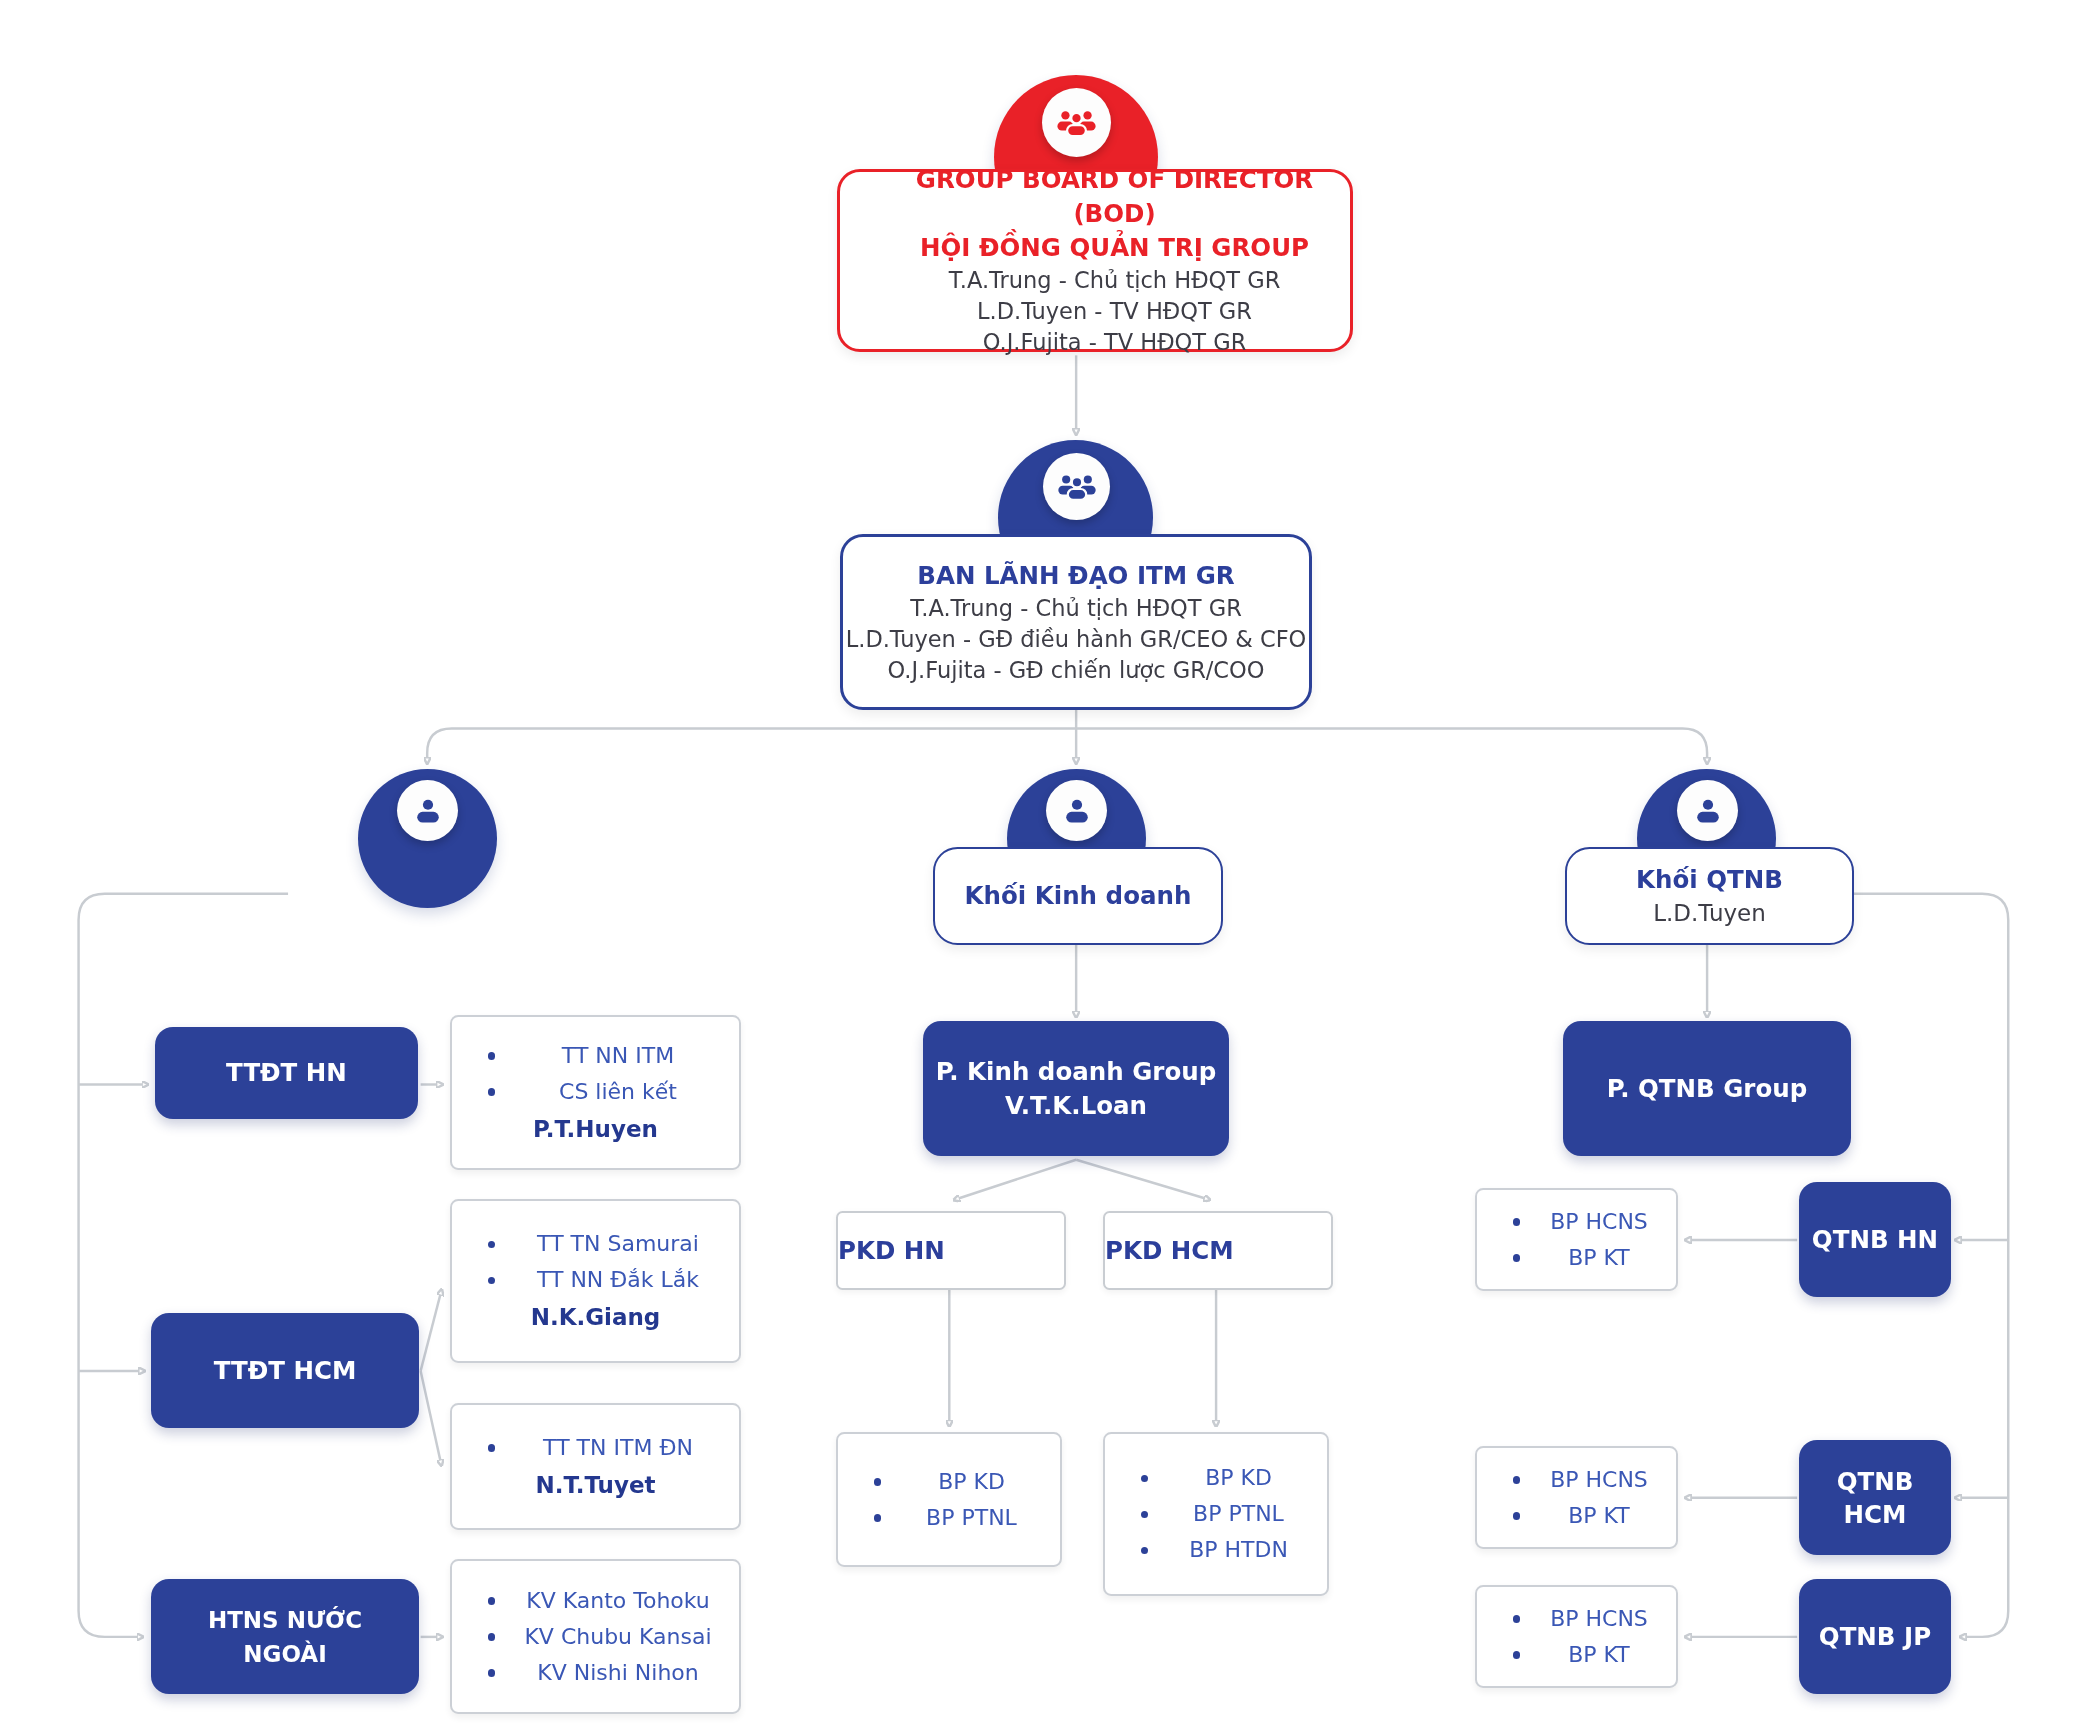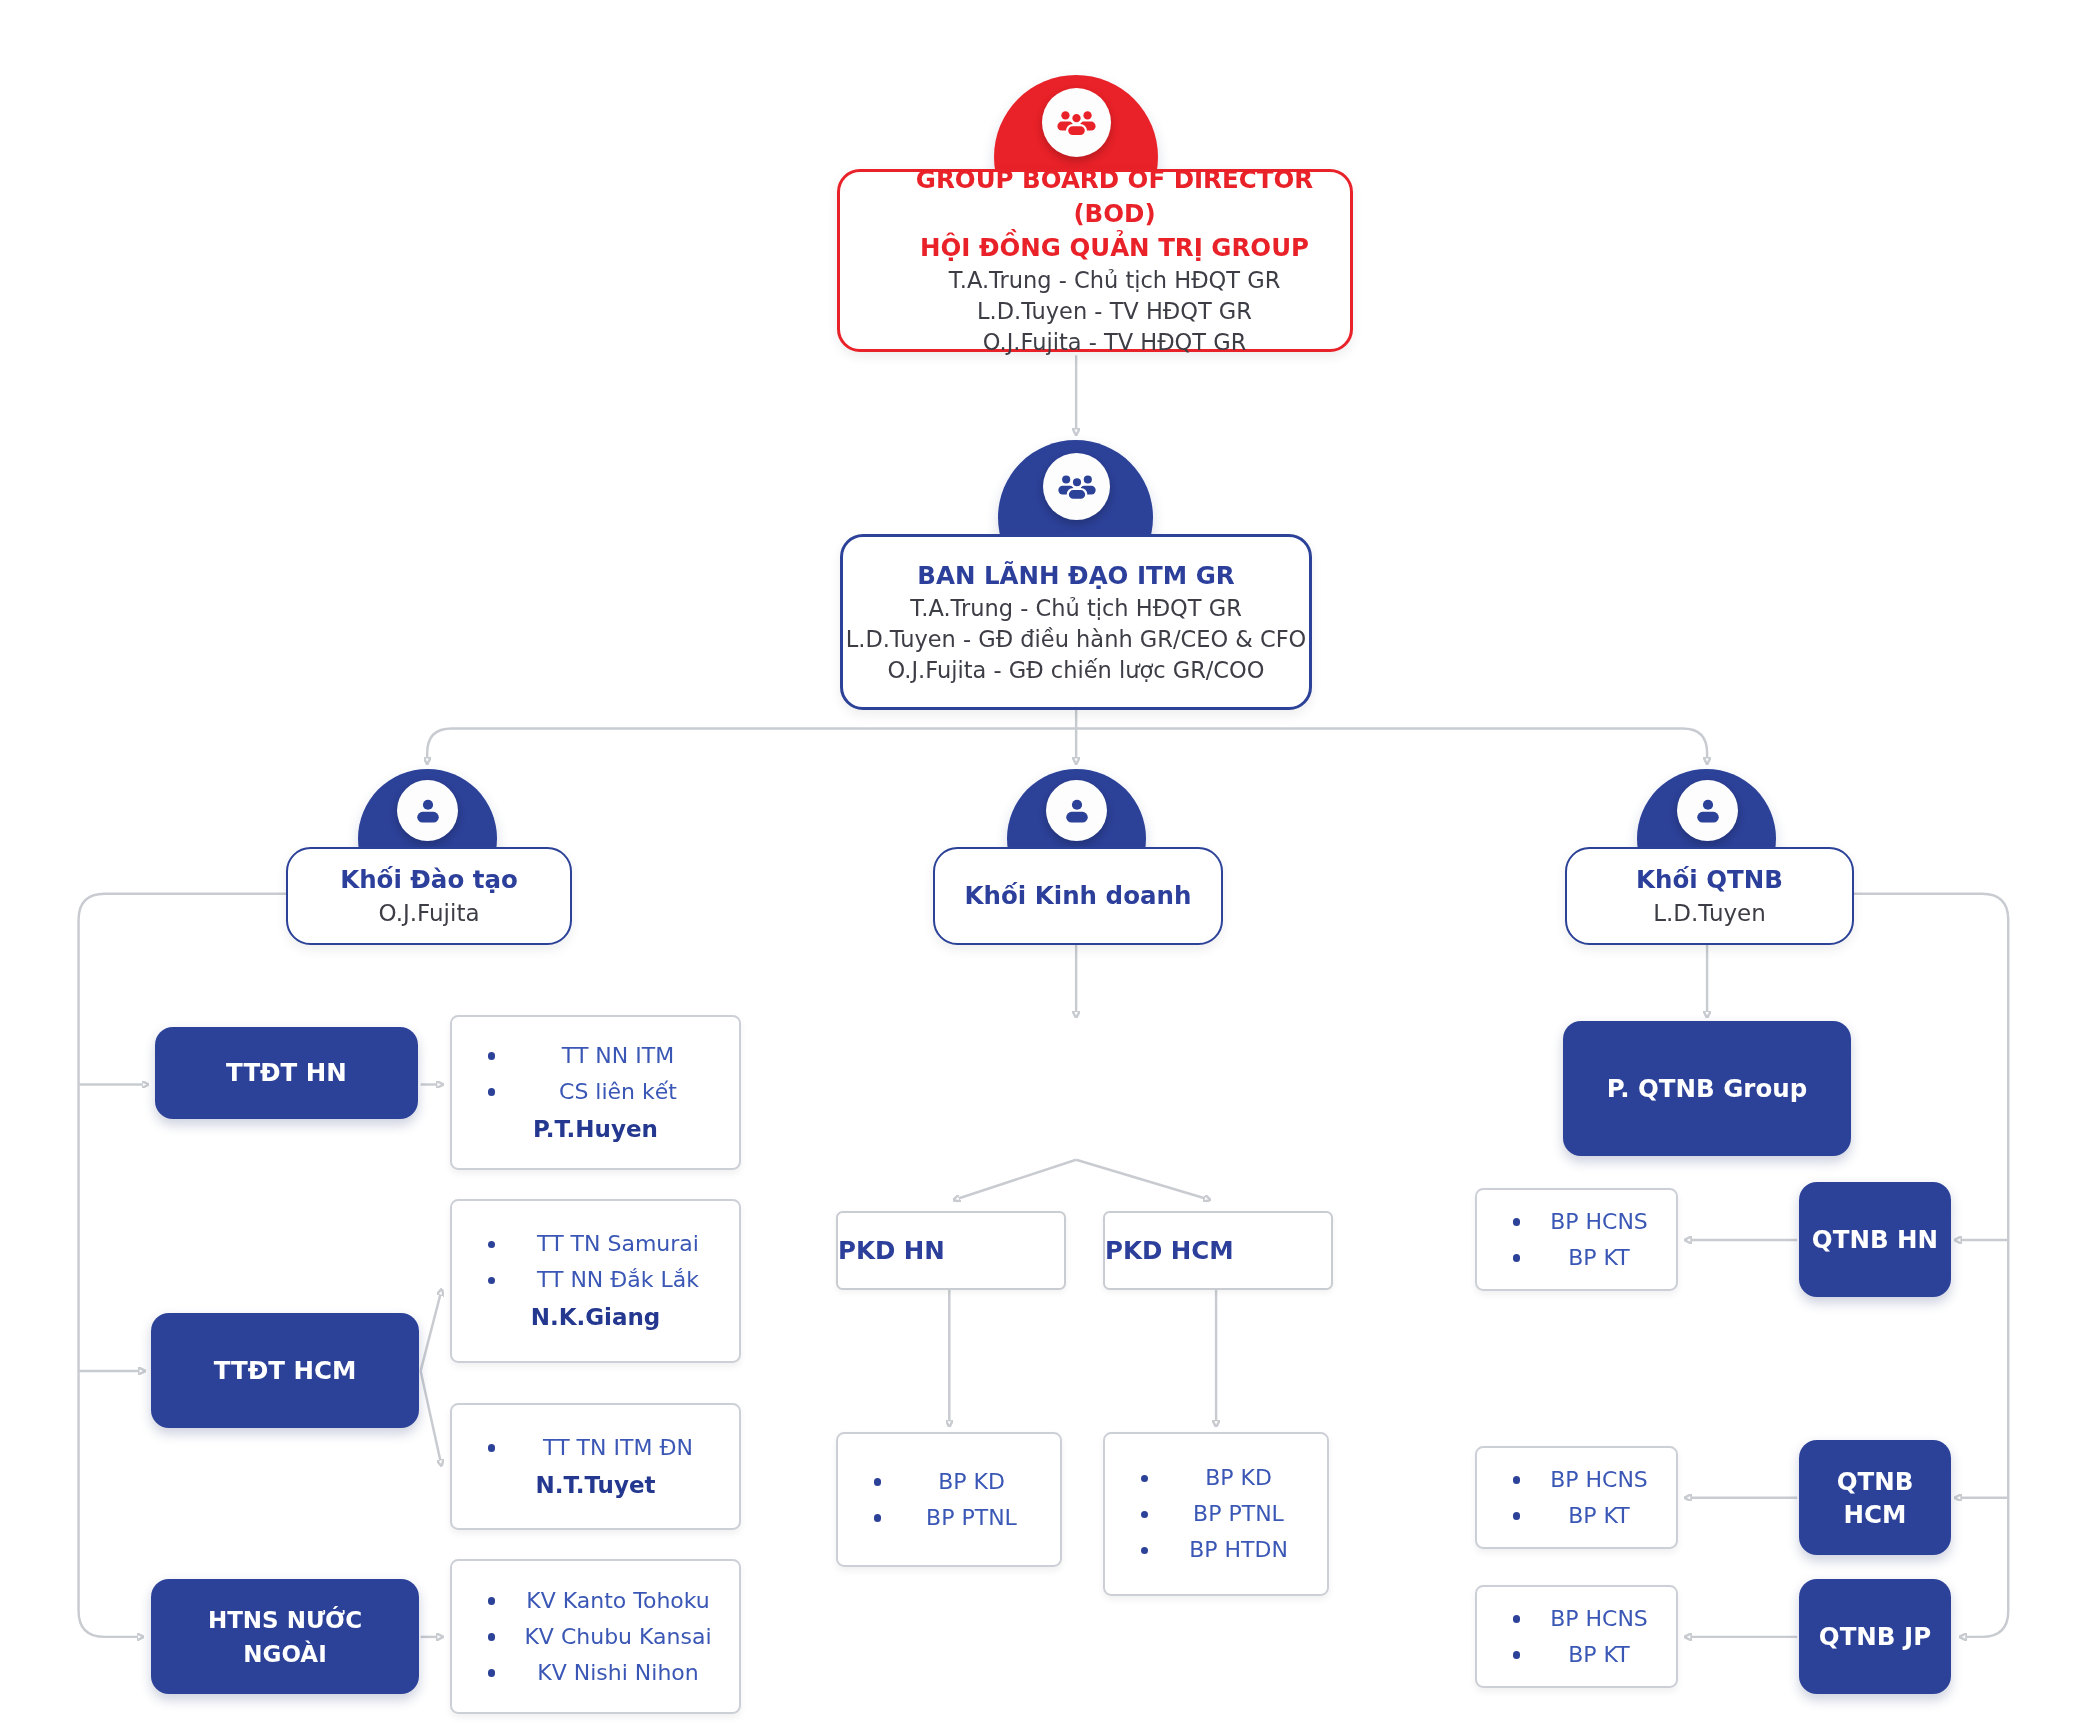--- a/index.html
+++ b/index.html
@@ -118,24 +118,20 @@
     <div class="t-member">O.J.Fujita - GĐ chiến lược GR/COO</div>
   </div>
 
   <div class="dome blue" style="left:358px;top:769px;width:139px;height:139px;"></div>
   <div class="badge" style="left:397px;top:780px;width:61px;height:61px;">
     <svg class="icon-blue" width="34" height="34" viewBox="0 0 24 24">
       <circle cx="12" cy="7.6" r="3.6"></circle>
       <rect x="4.4" y="12.6" width="15.2" height="7.6" rx="3.8"></rect>
     </svg>
   </div>
-  <div class="card blue-line hdr" style="left:286px;top:847px;width:282px;height:94px;">
-    <div class="t-blue">Khối Đào tạo</div>
-    <div class="t-lead">O.J.Fujita</div>
-  </div>
 
   <div class="dome blue" style="left:1007px;top:769px;width:139px;height:139px;"></div>
   <div class="badge" style="left:1046px;top:780px;width:61px;height:61px;">
     <svg class="icon-blue" width="34" height="34" viewBox="0 0 24 24">
       <circle cx="12" cy="7.6" r="3.6"></circle>
       <rect x="4.4" y="12.6" width="15.2" height="7.6" rx="3.8"></rect>
     </svg>
   </div>
   <div class="card blue-line hdr" style="left:933px;top:847px;width:286px;height:94px;">
     <div class="t-blue">Khối Kinh doanh</div>
@@ -185,20 +181,24 @@
     <span>HTNS NƯỚC NGOÀI</span>
   </div>
   <div class="listbox" style="left:450px;top:1559px;width:291px;height:155px;">
     <div>
         <div class="li"><span class="dot"></span><span class="li-t">KV Kanto Tohoku</span></div>
         <div class="li"><span class="dot"></span><span class="li-t">KV Chubu Kansai</span></div>
         <div class="li"><span class="dot"></span><span class="li-t">KV Nishi Nihon</span></div>
       </div>
   </div>
 
+  <div class="pill" style="left:923px;top:1021px;width:306px;height:135px;">
+    <span>P. Kinh doanh Group</span>
+    <span>V.T.K.Loan</span>
+  </div>
   <div class="wbox" style="left:836px;top:1211px;width:226px;height:75px;">
     <span>PKD HN</span>
   </div>
   <div class="wbox" style="left:1103px;top:1211px;width:226px;height:75px;">
     <span>PKD HCM</span>
   </div>
   <div class="listbox" style="left:836px;top:1432px;width:226px;height:135px;">
     <div>
         <div class="li"><span class="dot"></span><span class="li-t">BP KD</span></div>
         <div class="li"><span class="dot"></span><span class="li-t">BP PTNL</span></div>

